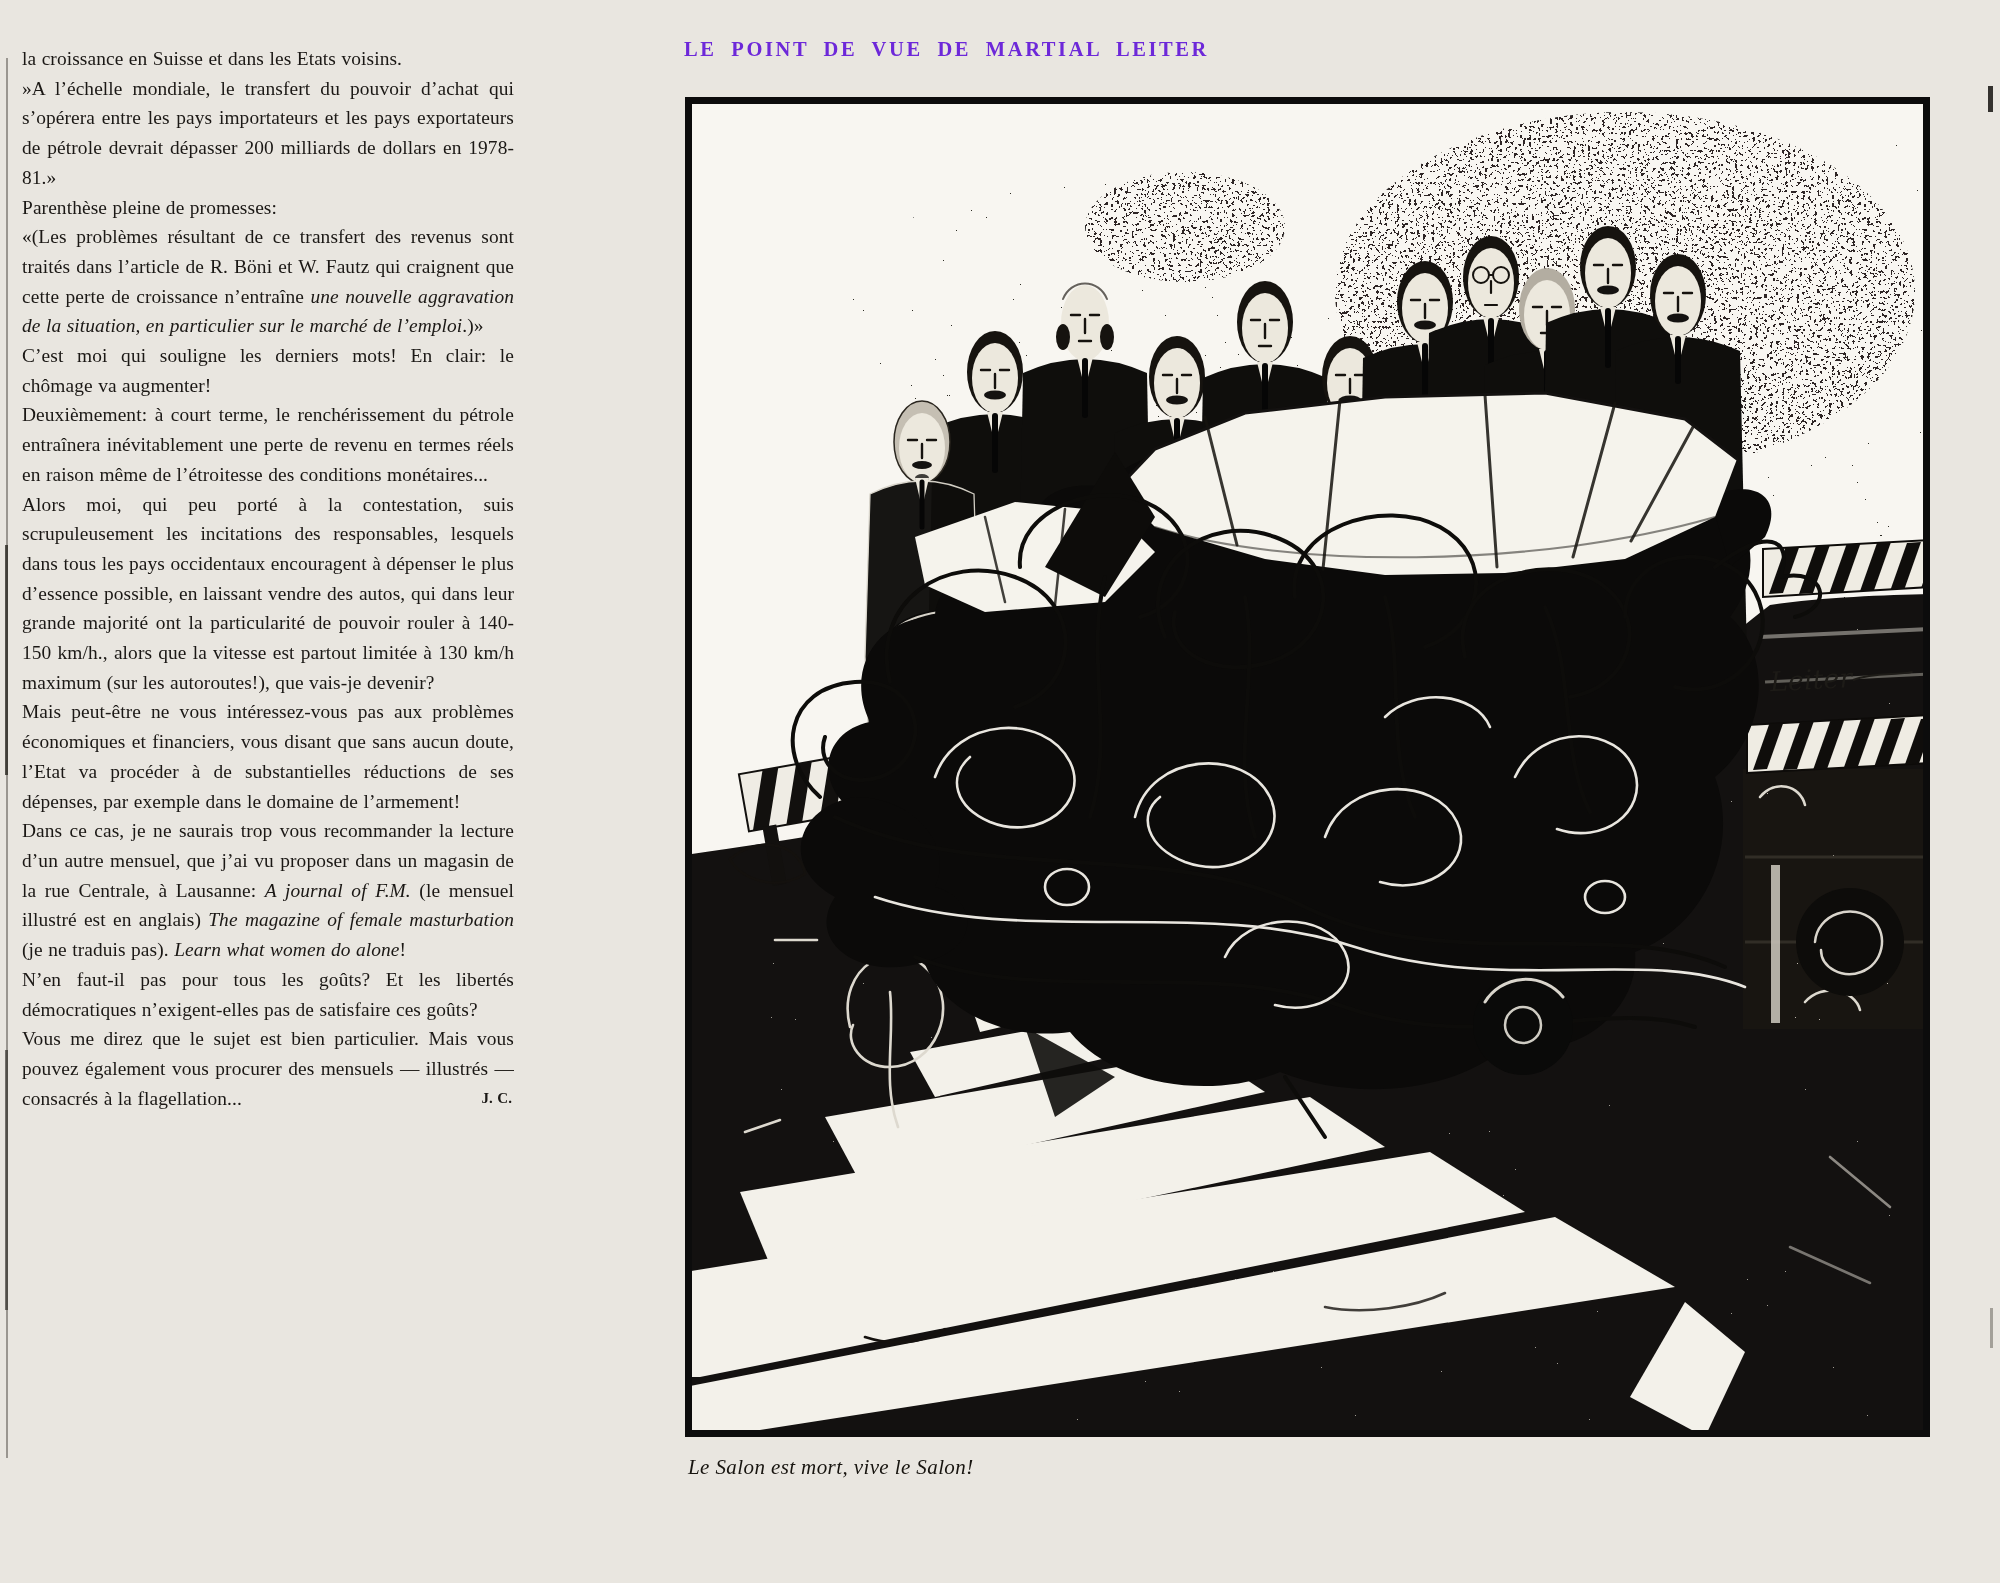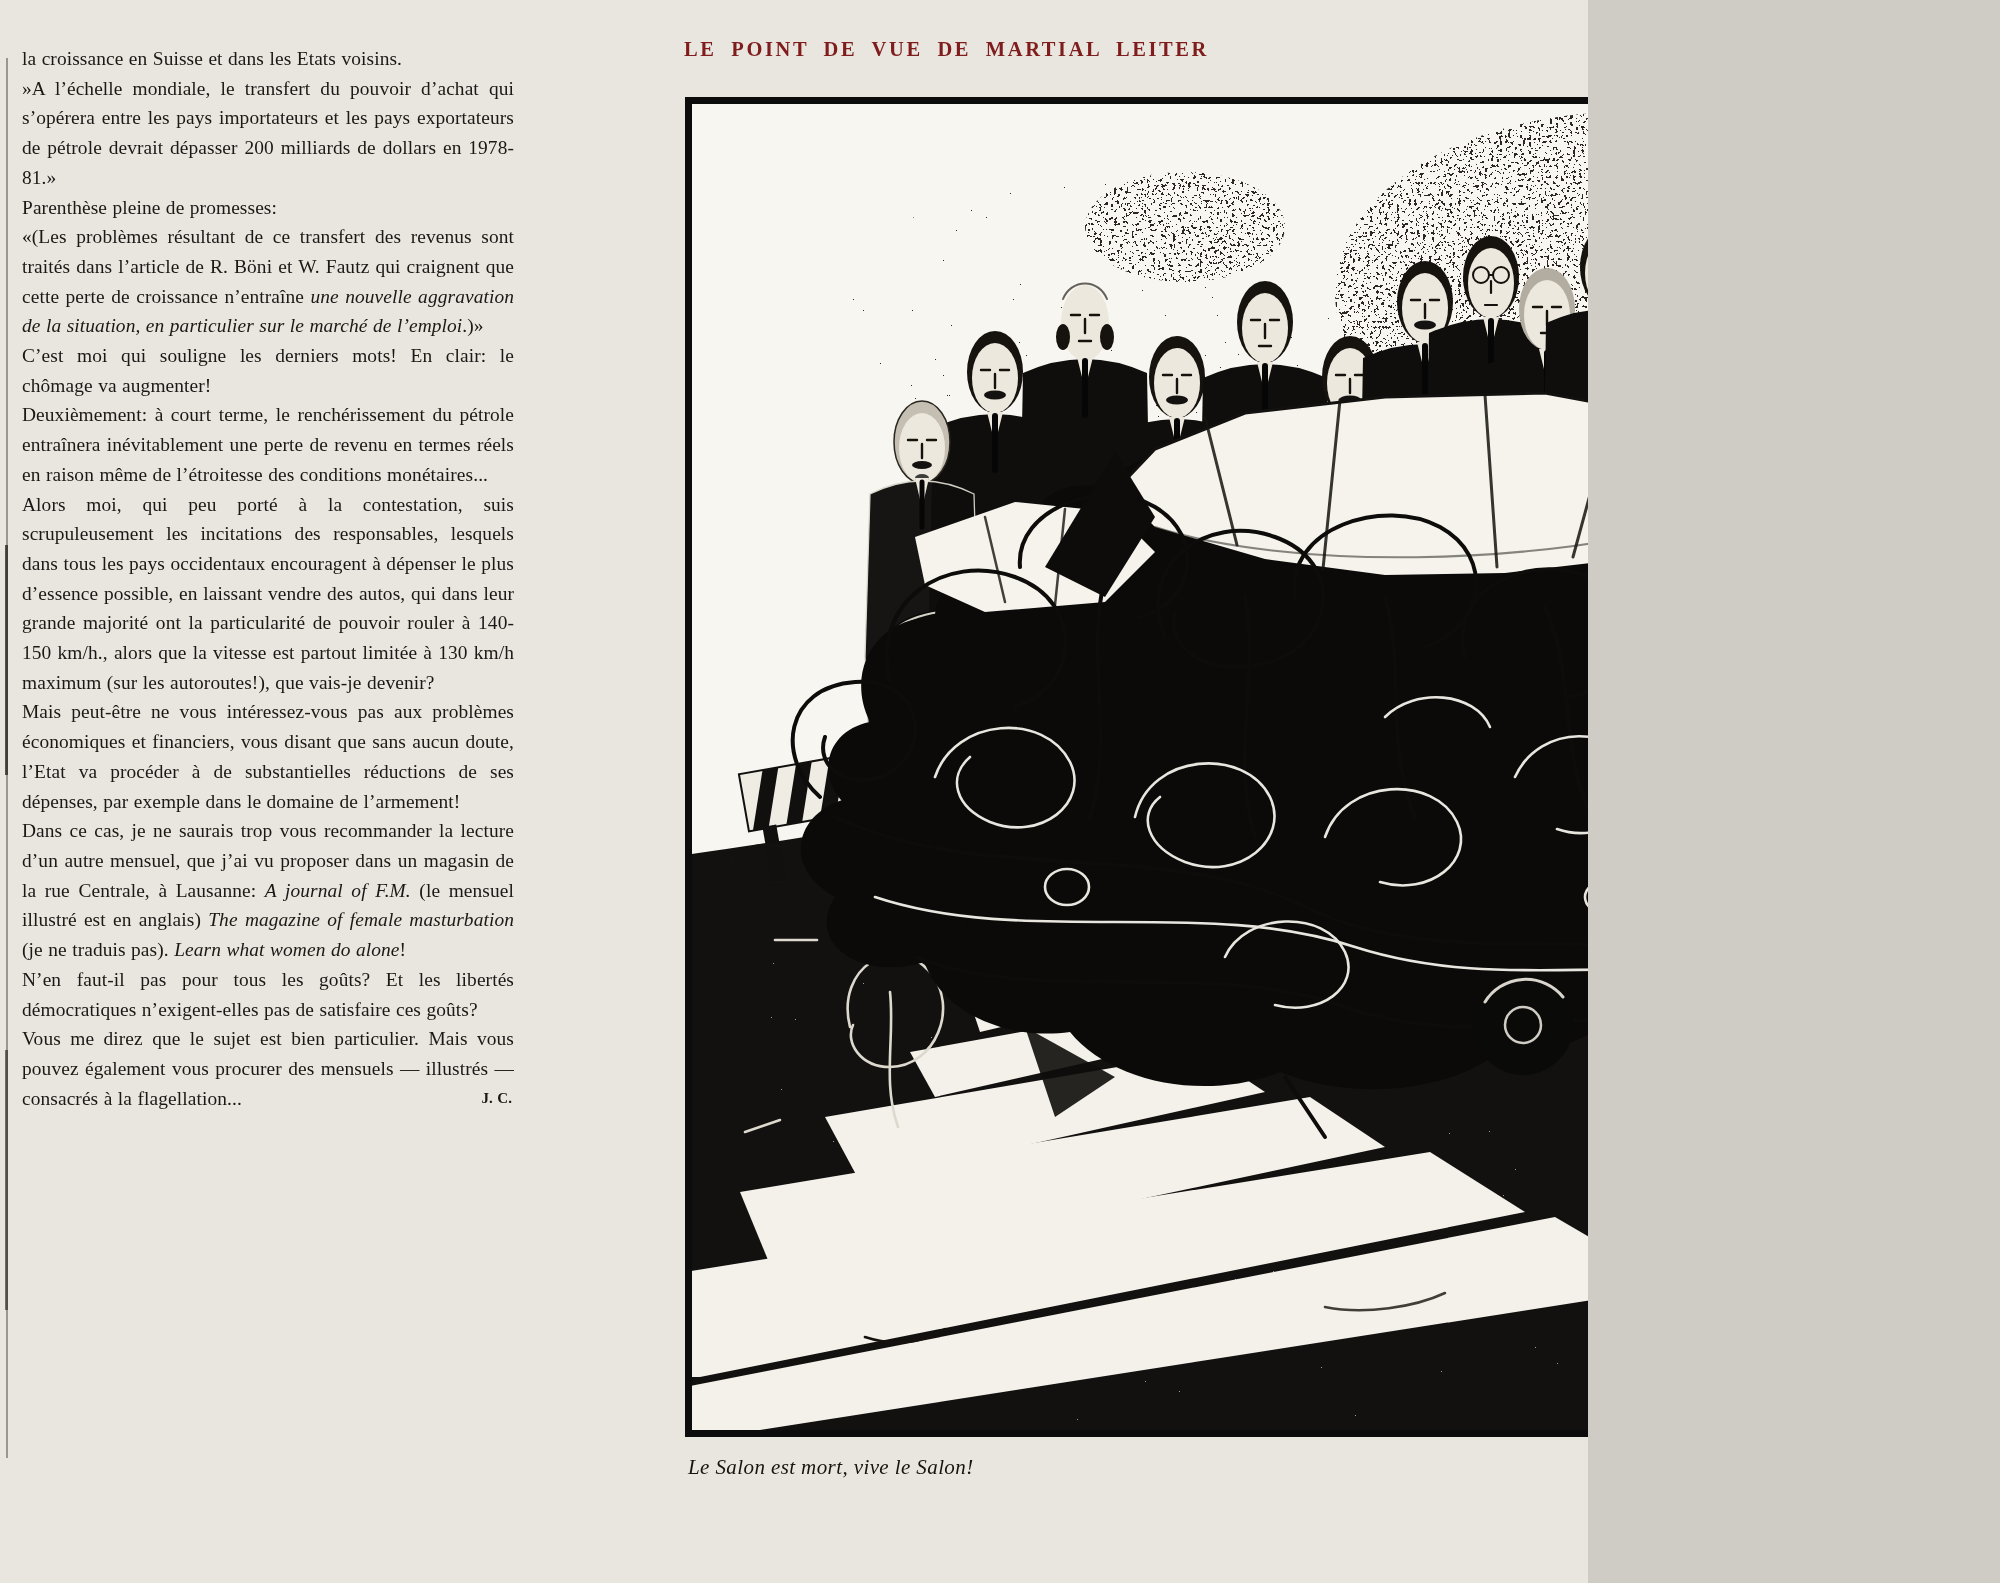--- a/index.html
+++ b/index.html
@@ -1,24 +1,24 @@
 <!DOCTYPE html>
 <html lang="fr"><head>
 <meta charset="utf-8">
 <style>
   html,body{margin:0;padding:0;background:#cfccc6;}
-  .page{position:relative;width:1588px;height:1583px;background:#e9e6e0;overflow:hidden;
+  .page{position:relative;width:2000px;height:1583px;background:#e9e6e0;overflow:hidden;
         font-family:"Liberation Serif", serif;color:#1b1815;}
   .article{position:absolute;left:22px;top:44px;width:492px;text-align:justify;
            font-size:19.4px;line-height:29.7px;letter-spacing:.1px;word-spacing:.5px;}
   .para{margin:0;padding:0;}
   .seg-it{font-style:italic;}
   .byline{margin-top:-29.7px;text-align:right;font-weight:bold;padding-right:2px;font-size:15px;}
   .kicker{position:absolute;left:684px;top:38px;font-weight:bold;font-size:20.5px;
-          letter-spacing:2.6px;word-spacing:7px;color:#7f1d1d;}
+          letter-spacing:2.6px;word-spacing:7px;color:#6d28d9;}
   .frame{position:absolute;left:685px;top:97px;width:1245px;height:1340px;}
   .caption{position:absolute;left:688px;top:1455px;font-style:italic;font-size:21px;
            letter-spacing:.4px;color:#17140f;}
   .artifact{position:absolute;background:#3a362f;}
   .noise{position:absolute;left:0;top:0;pointer-events:none;}
 </style>
 </head>
 <body>
 
 <div class="page">

